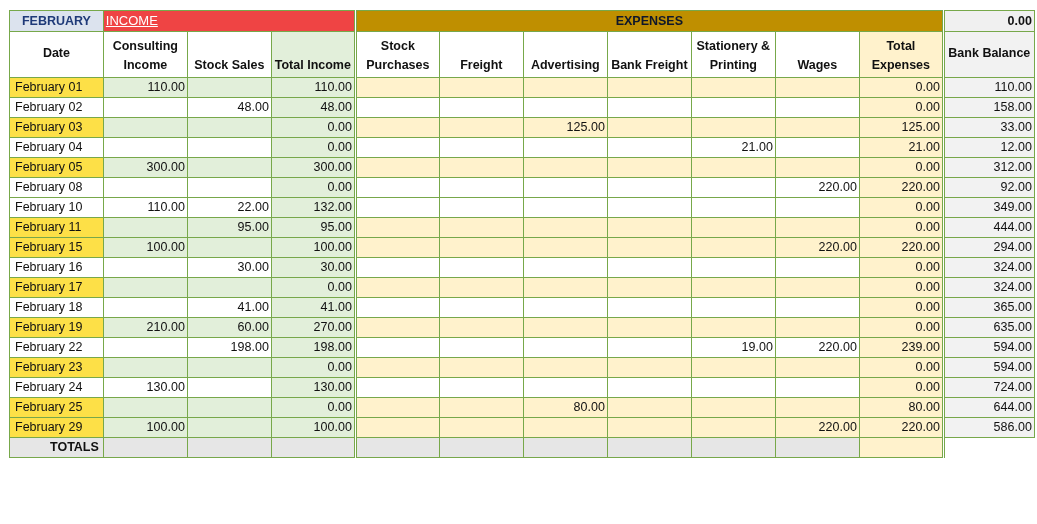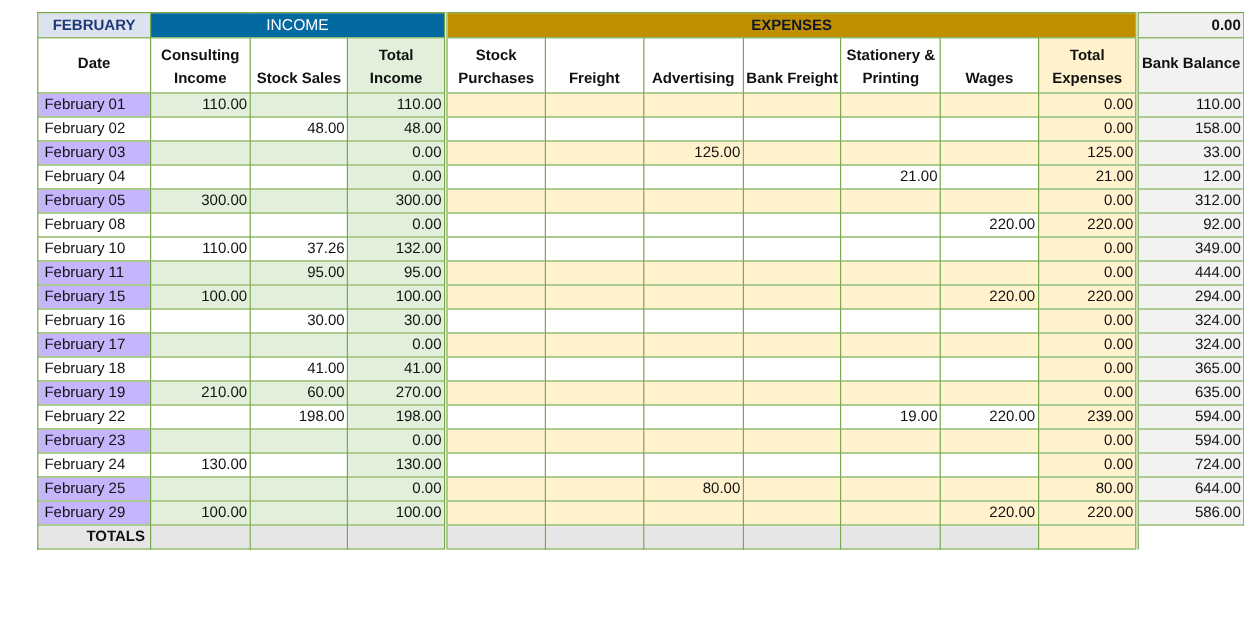--- a/index.html
+++ b/index.html
@@ -1,35 +1,35 @@
 <!DOCTYPE html>
 <html><head>
 <meta charset="utf-8">
 <style>
   html, body { margin: 0; padding: 0; background: #ffffff; }
   body { width: 1037px; height: 524px; position: relative; overflow: hidden;
          font-family: "Liberation Sans", "DejaVu Sans", sans-serif; font-size: 12.5px; color: #111; }
-  .sheet { position: absolute; left: 9px; top: 10px; margin-left: 22px; }
+  .sheet { position: absolute; left: 9px; top: 10px; }
   table { border-collapse: collapse; table-layout: fixed; }
   td { border: 1px solid #77a84a; padding: 0 2px; height: 19px; line-height: 19px;
        white-space: nowrap; overflow: hidden; text-align: right; }
   td.date { text-align: left; padding-left: 5px; }
   .title-row td { height: 20px; line-height: 20px; font-weight: bold; }
   .month { background: #dce3ee; color: #1f3a78; text-align: center !important; font-size: 12.5px; }
-  .income-band { background: #0369a1; color: #ffffff; text-align: center; font-weight: normal !important; font-size: 13px; }
+  .income-band { background: #ef4444; color: #ffffff; text-align: left; font-weight: normal !important; font-size: 13px; text-decoration: underline; }
   .expense-band { background: #bf8f00; color: #0f172a; text-align: center !important; font-size: 12.5px; }
   .opening { background: #f0f0f0; }
   .hdr td { height: 43px; line-height: 19px; font-weight: bold; text-align: center; vertical-align: bottom;
             white-space: normal; padding-bottom: 2px; background: #ffffff; }
   .hdr td.mid { vertical-align: middle; }
   .hdr td.tot-inc { background: #e2efda; }
   .hdr td.tot-exp { background: #fff2cc; }
   .hdr td.bal { vertical-align: middle; }
   .dbl-r { border-right: 3px double #77a84a; }
-  tr.odd td.date { background: #c4b5fd; }
+  tr.odd td.date { background: #fde047; }
   tr.odd td.inc { background: #e2efda; }
   tr.odd td.exp { background: #fff2cc; }
   td.tinc { background: #e2efda; }
   td.texp { background: #fff2cc; }
   td.bal { background: #f2f2f2; }
   tr.even td.inc, tr.even td.exp { background: #ffffff; }
   tr.even td.date { background: #ffffff; }
   .totals td { background: #e6e6e6; font-weight: bold; padding-left: 40px; }
   .totals td.label { text-align: right; padding-right: 4px; }
   .totals td.texp { background: #fff2cc; }
@@ -155,21 +155,21 @@
           <td class="exp"></td>
           <td class="exp"></td>
           <td class="exp"></td>
           <td class="exp">220.00</td>
           <td class="texp dbl-r">220.00</td>
           <td class="bal">92.00</td>
         </tr>
         <tr class="even">
           <td class="date">February 10</td>
           <td class="inc">110.00</td>
-          <td class="inc dbl-r-no">37.26</td>
+          <td class="inc dbl-r-no">22.00</td>
           <td class="tinc dbl-r">132.00</td>
           <td class="exp"></td>
           <td class="exp"></td>
           <td class="exp"></td>
           <td class="exp"></td>
           <td class="exp"></td>
           <td class="exp"></td>
           <td class="texp dbl-r">0.00</td>
           <td class="bal">349.00</td>
         </tr>

